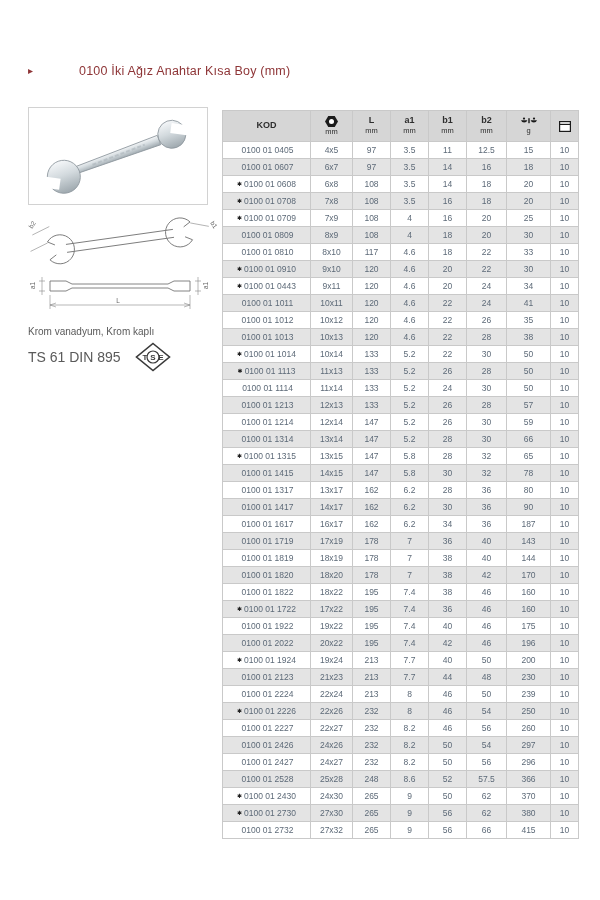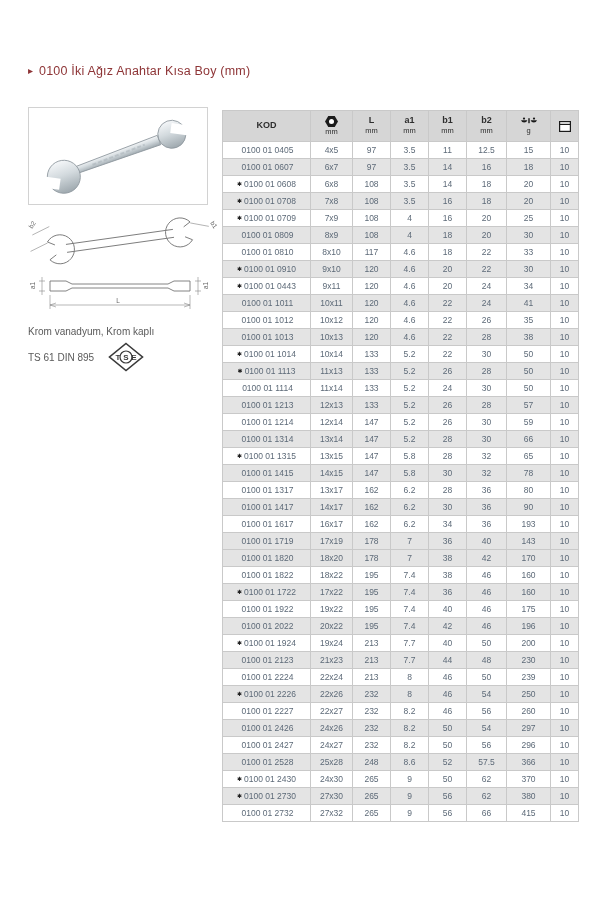--- a/index.html
+++ b/index.html
@@ -3,28 +3,28 @@
 <meta charset="utf-8">
 <style>
   html,body{margin:0;padding:0;}
   body{
     width:600px;height:900px;background:#ffffff;position:relative;overflow:hidden;
     font-family:"Liberation Sans", sans-serif;
   }
   
   .title-row{position:absolute;left:28px;top:64px;display:flex;align-items:center;gap:6px;}
   .bullet{color:var(--title,#8e3537);font-size:10px;line-height:1;}
-  .page-title{color:var(--title,#8e3537);font-size:12.5px;letter-spacing:.2px;text-decoration:none;}
+  .page-title{color:var(--title,#8e3537);font-size:12.5px;letter-spacing:.2px;text-decoration:none;margin-left:40px;}
   
   .photo-box{position:absolute;left:28px;top:107px;width:178px;height:96px;border:1px solid #d2d2d2;background:#fff;}
   .photo-box svg{display:block;width:100%;height:100%;}
   .drawing{position:absolute;left:22px;top:213px;width:196px;height:118px;}
   .material-note{position:absolute;left:28px;top:326px;font-size:10px;color:#5a5a5a;text-align:center;}
   .standard-row{position:absolute;left:28px;top:342px;width:180px;display:flex;align-items:center;gap:14px;}
-  .standard-text{font-size:10px;color:#5a5a5a;}
+  .standard-text{font-size:14px;color:#5a5a5a;}
   
   table.spec{position:absolute;left:222px;top:110px;width:356px;border-collapse:collapse;table-layout:fixed;}
   table.spec th, table.spec td{border:1px solid var(--border,#c9c9c9);padding:0;}
   table.spec thead th{
     background:var(--header-bg,#d6d6d6);height:30px;text-align:center;vertical-align:middle;
     font-size:9px;font-weight:bold;color:var(--header-text,#2e2e2e);line-height:1.1;
   }
   .unit{display:block;font-size:7.5px;font-weight:normal;color:var(--header-text,#2e2e2e);margin-top:1px;}
   .hdr-icon{display:block;margin:0 auto;}
   table.spec tbody td{
@@ -380,33 +380,43 @@
     <td>90</td>
     <td>10</td>
   </tr>
       <tr>
     <td class="c-kod"><span class="star"></span><span>0100 01 1617</span></td>
     <td>16x17</td>
     <td>162</td>
     <td>6.2</td>
     <td>34</td>
     <td>36</td>
-    <td>193</td>
+    <td>187</td>
     <td>10</td>
   </tr>
       <tr class="alt">
     <td class="c-kod"><span class="star"></span><span>0100 01 1719</span></td>
     <td>17x19</td>
     <td>178</td>
     <td>7</td>
     <td>36</td>
     <td>40</td>
     <td>143</td>
     <td>10</td>
   </tr>
+      <tr>
+    <td class="c-kod"><span class="star"></span><span>0100 01 1819</span></td>
+    <td>18x19</td>
+    <td>178</td>
+    <td>7</td>
+    <td>38</td>
+    <td>40</td>
+    <td>144</td>
+    <td>10</td>
+  </tr>
       <tr class="alt">
     <td class="c-kod"><span class="star"></span><span>0100 01 1820</span></td>
     <td>18x20</td>
     <td>178</td>
     <td>7</td>
     <td>38</td>
     <td>42</td>
     <td>170</td>
     <td>10</td>
   </tr>

